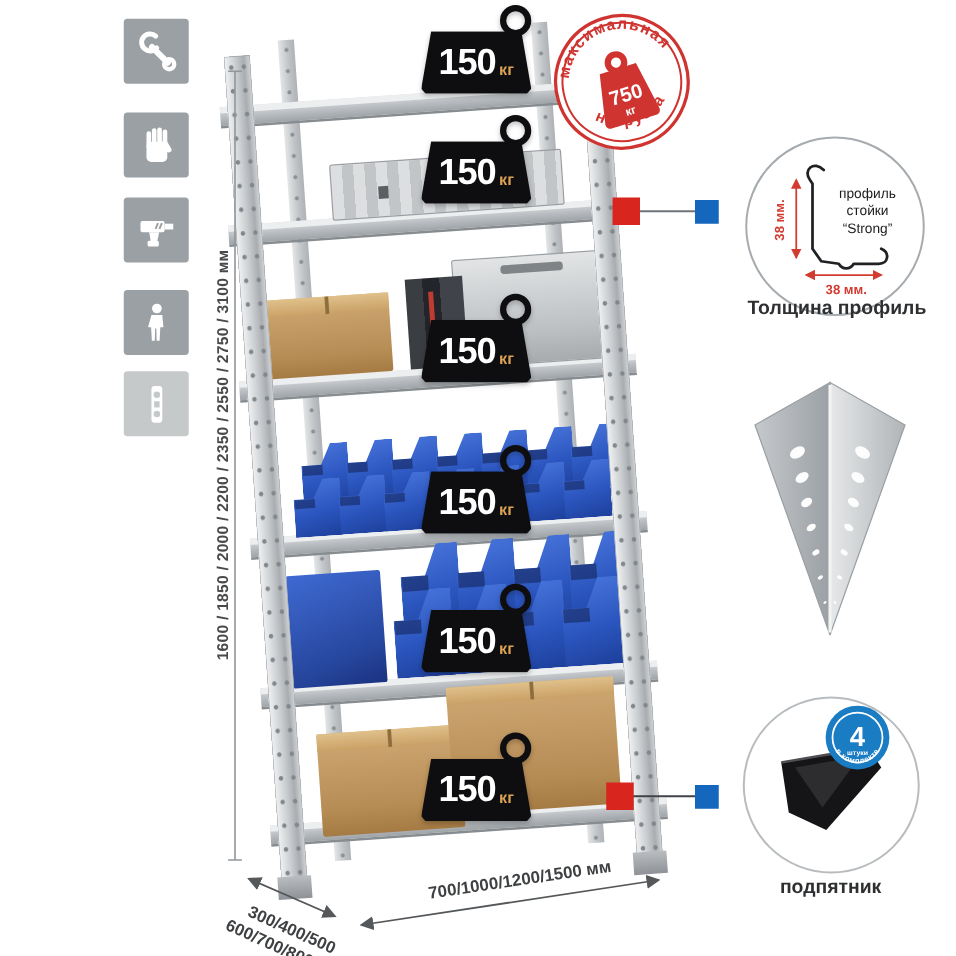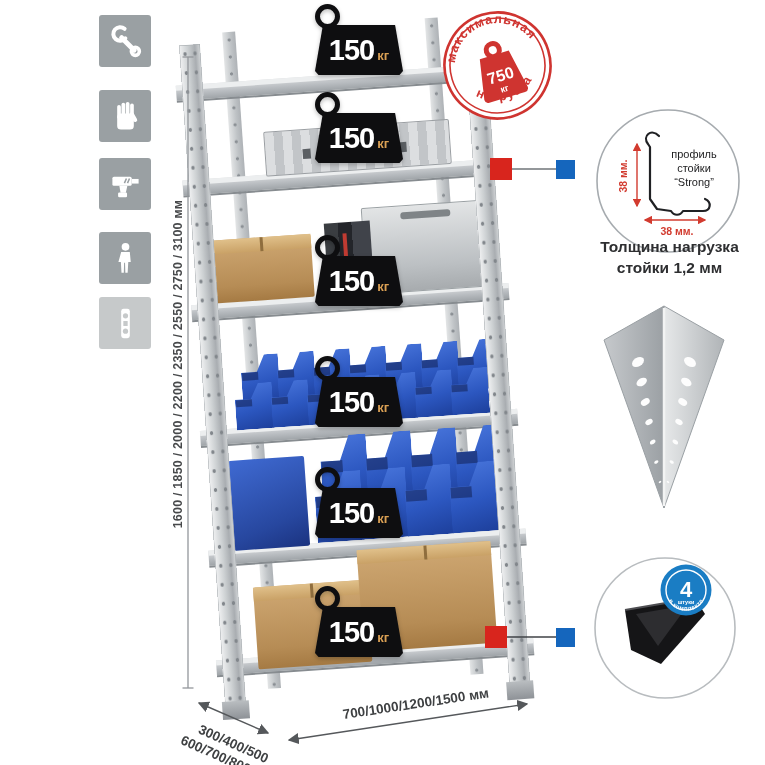--- a/index.html
+++ b/index.html
@@ -50,21 +50,21 @@
   .alu::before{content:"";position:absolute;top:45%;left:20%;width:8px;height:10px;background:#5b5f63;
                box-shadow:96px 0 #5b5f63;}
   .silverbox{position:absolute;background:linear-gradient(180deg,#e2e4e5,#bcc0c3 70%,#a7abae);
              border:1px solid #9aa0a3;border-radius:2px;}
   .silverbox::before{content:"";position:absolute;top:6px;left:30%;width:40%;height:7px;
                      background:#7f8487;border-radius:3px;}
   .binders{position:absolute;background:linear-gradient(90deg,#3a3d41 0 30%,#23252a 30% 60%,#40434a 60%);}
   .binders::before{content:"";position:absolute;left:40%;top:15%;width:4px;height:60%;background:#c03b32;}
   
   .weight-badge{position:absolute;left:315px;width:110px;display:flex;flex-direction:column;
-                align-items:flex-start;z-index:6;filter:drop-shadow(0 2px 2px rgba(0,0,0,.25));}
+                align-items:flex-end;z-index:6;filter:drop-shadow(0 2px 2px rgba(0,0,0,.25));}
   .wb-ring{width:15px;height:15px;border:5px solid #0e0e10;border-radius:50%;margin-bottom:-4px;}
   .wb-body{width:88px;height:50px;background:#0e0e10;
            clip-path:polygon(9% 0,91% 0,100% 92%,96% 100%,4% 100%,0 92%);
            display:flex;align-items:center;justify-content:center;gap:3px;}
   .wb-val{color:#fff;font-size:29px;font-weight:bold;letter-spacing:-1px;}
   .wb-unit{color:#daa054;font-size:13px;font-weight:bold;margin-top:10px;}
   
   .stamp{position:absolute;left:441px;top:9px;width:113px;height:113px;z-index:7;}
   .profile-detail{position:absolute;left:593px;top:106px;width:150px;height:150px;}
   .detail-caption{position:absolute;text-align:center;font-size:15.5px;font-weight:600;
@@ -277,22 +277,21 @@
     <line x1="44" y1="38" x2="44" y2="100" stroke="#d23b2f" stroke-width="1.4" marker-start="url(#arrR)" marker-end="url(#arrR)"></line>
     <text x="34" y="70" transform="rotate(-90 34 70)" font-size="10.5" font-weight="bold" fill="#d23b2f" text-anchor="middle">38 мм.</text>
     <line x1="52" y1="114" x2="112" y2="114" stroke="#d23b2f" stroke-width="1.4" marker-start="url(#arrR)" marker-end="url(#arrR)"></line>
     <text x="84" y="129" font-size="10.5" font-weight="bold" fill="#d23b2f" text-anchor="middle">38 мм.</text>
     <text x="101" y="52" font-size="11" fill="#1d1d1f" text-anchor="middle">профиль</text>
     <text x="101" y="66" font-size="11" fill="#1d1d1f" text-anchor="middle">стойки</text>
     <text x="101" y="80" font-size="11" fill="#1d1d1f" text-anchor="middle">“Strong”</text>
   </svg>
 
   <div class="detail-caption" style="left:582px;top:237px;width:175px">
-    <div>Толщина нагрузка</div>
-    <div>стойки 1,2 мм</div>
+    <div>Толщина профиль</div>
   </div>
 
   <svg class="anglepost" viewBox="0 0 136 220">
     <defs>
       <linearGradient id="gL" x1="0" y1="0" x2="1" y2="0">
         <stop offset="0" stop-color="#c6c9cc"></stop>
           <stop offset="1" stop-color="#9ba0a4"></stop>
       </linearGradient>
       <linearGradient id="gR" x1="0" y1="0" x2="1" y2="0">
         <stop offset="0" stop-color="#e6e8e9"></stop>
@@ -331,20 +330,21 @@
       <text x="95" y="43" font-size="22" font-weight="bold" fill="#fff" text-anchor="middle">4</text>
       <text x="95" y="50" font-size="5.5" font-weight="bold" fill="#fff" text-anchor="middle">штуки</text>
       <path id="fArc" d="M75.7 43 A20.5 20.5 0 0 0 114.3 43" fill="none"></path>
       <text font-size="6" font-weight="bold" fill="#fff" letter-spacing=".5">
         <textPath href="#fArc" startOffset="50%" text-anchor="middle">в комплекте</textPath>
       </text>
     </g>
   </svg>
 
   <div class="detail-caption" style="left:582px;top:700px;width:165px">
+    <div>подпятник</div>
   </div>
 
   <div class="depth-label">
     <div>300/400/500</div>
     <div>600/700/800 мм</div>
   </div>
   <div class="width-label">700/1000/1200/1500 мм</div>
 
 </div>
 

